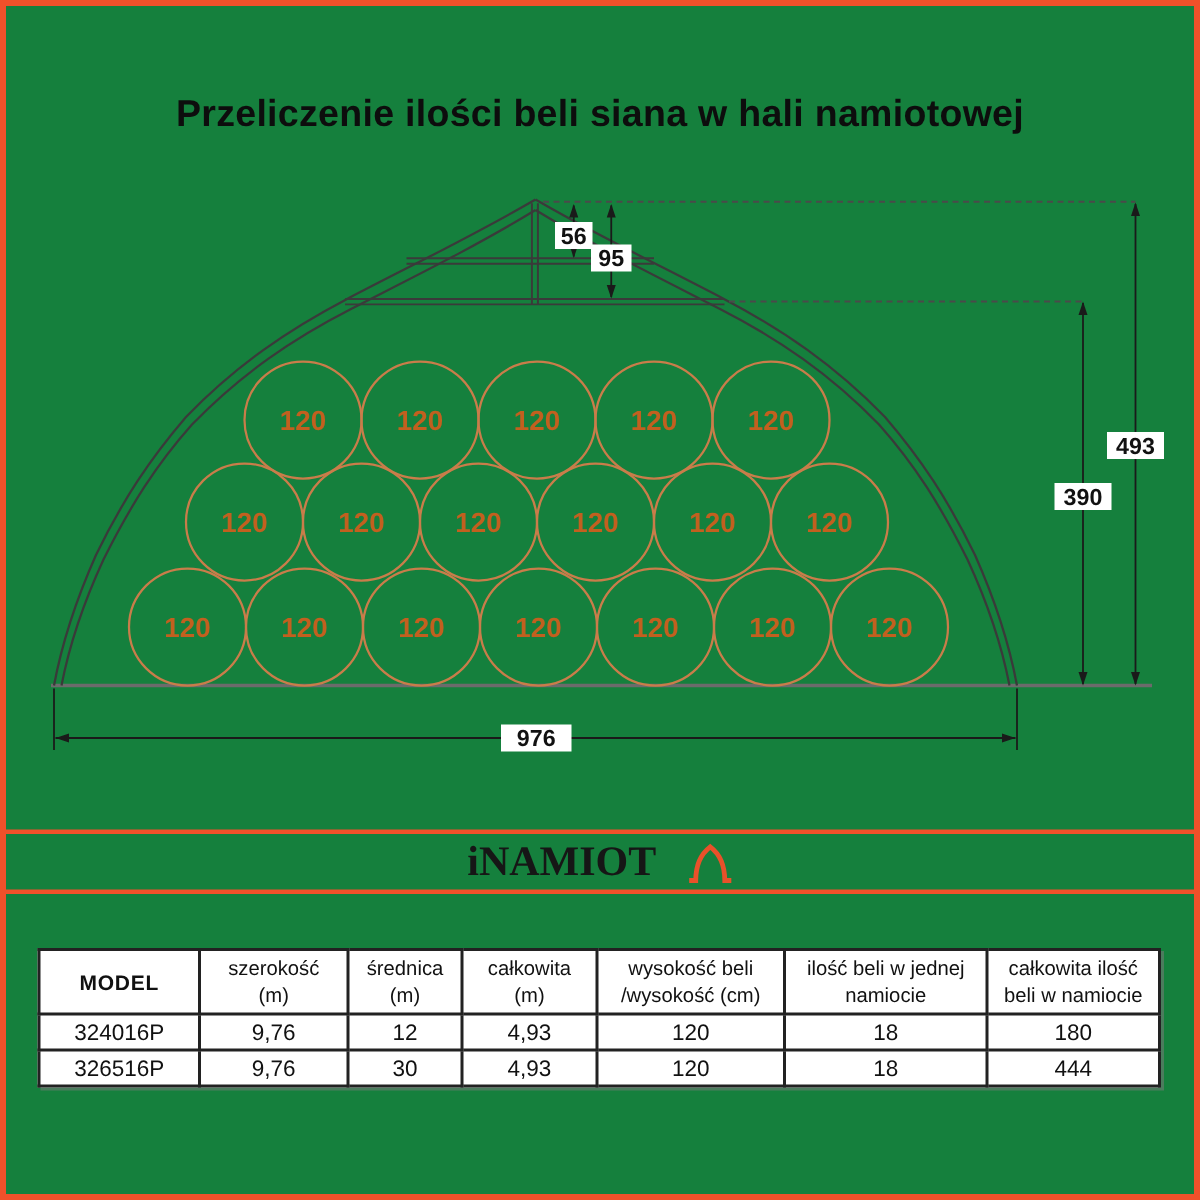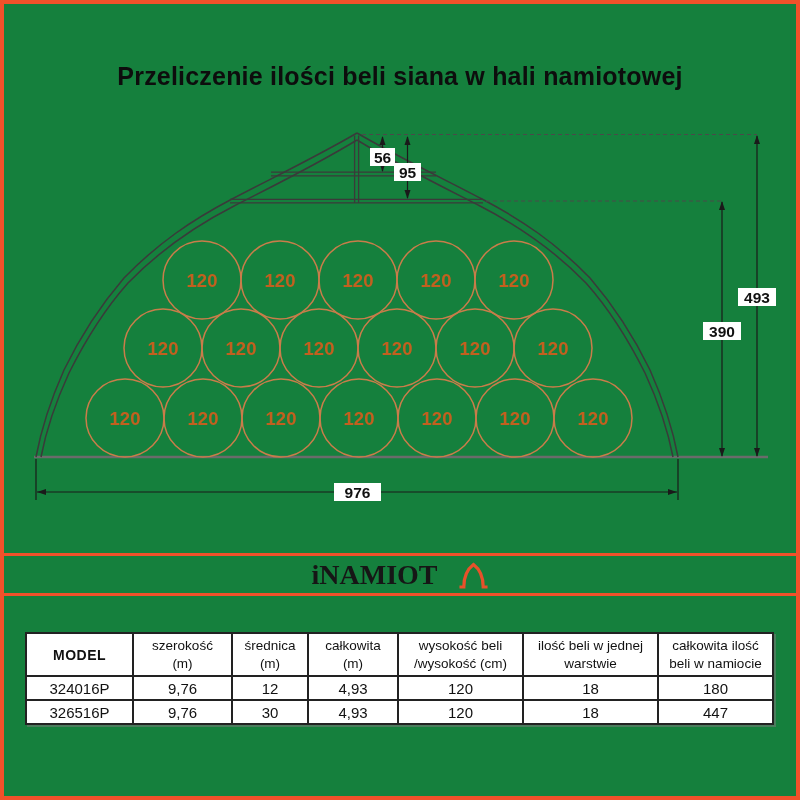--- a/index.html
+++ b/index.html
@@ -225,21 +225,21 @@
           <th>
             <div>całkowita</div>
             <div>(m)</div>
           </th>
           <th>
             <div>wysokość beli</div>
             <div>/wysokość (cm)</div>
           </th>
           <th>
             <div>ilość beli w jednej</div>
-            <div>warstwie</div>
+            <div>namiocie</div>
           </th>
           <th>
             <div>całkowita ilość</div>
             <div>beli w namiocie</div>
           </th>
         </tr>
     </thead>
     <tbody>
         <tr>
           <td class="model">324016P</td>
@@ -250,18 +250,18 @@
           <td>18</td>
           <td>180</td>
         </tr>
         <tr>
           <td class="model">326516P</td>
           <td>9,76</td>
           <td>30</td>
           <td>4,93</td>
           <td>120</td>
           <td>18</td>
-          <td>447</td>
+          <td>444</td>
         </tr>
       </tbody>
   </table>
 
 </div>
 
 </body></html>

